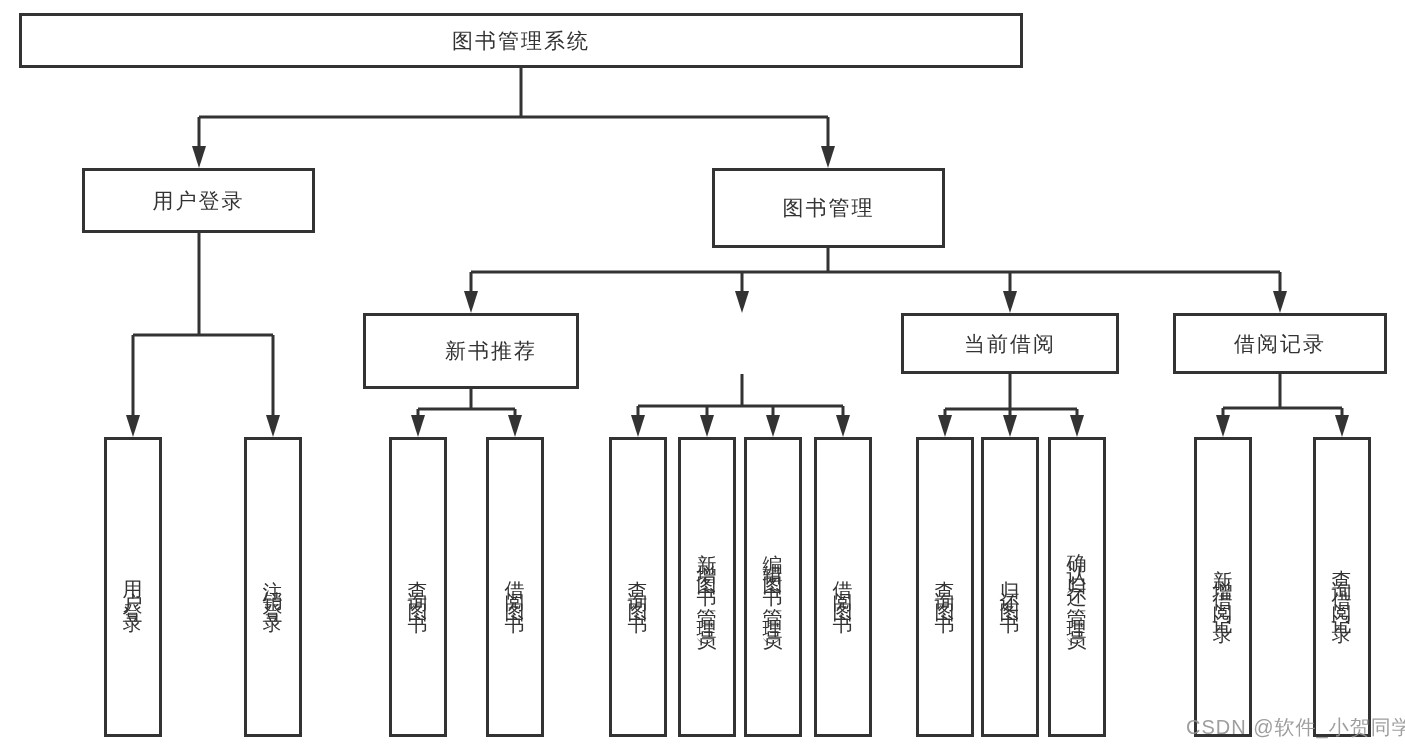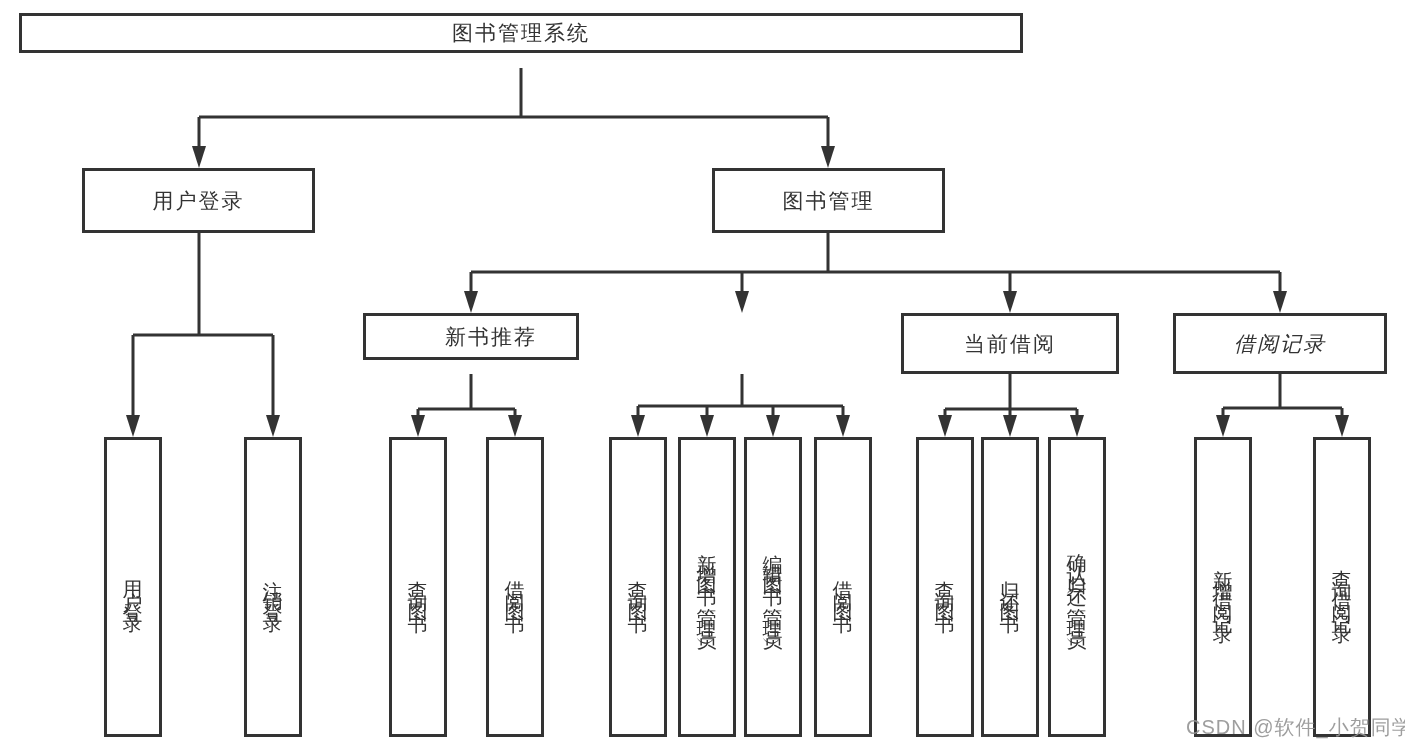--- a/index.html
+++ b/index.html
@@ -82,38 +82,38 @@
       <polygon points="766,415 780,415 773,437"></polygon>
       <polygon points="836,415 850,415 843,437"></polygon>
       <polygon points="938,415 952,415 945,437"></polygon>
       <polygon points="1003,415 1017,415 1010,437"></polygon>
       <polygon points="1070,415 1084,415 1077,437"></polygon>
       <polygon points="1216,415 1230,415 1223,437"></polygon>
       <polygon points="1335,415 1349,415 1342,437"></polygon>
     </g>
   </svg>
 
-  <div class="node h-node" style="left:19px;top:13px;width:1004px;height:40px;">
+  <div class="node h-node" style="left:19px;top:13px;width:1004px;height:55px;">
     <span>图书管理系统</span>
   </div>
 
   <div class="node h-node" style="left:82px;top:168px;width:233px;height:65px;">
     <span>用户登录</span>
   </div>
-  <div class="node h-node" style="left:712px;top:168px;width:233px;height:65px;">
+  <div class="node h-node" style="left:712px;top:168px;width:233px;height:80px;">
     <span>图书管理</span>
   </div>
 
-  <div class="node h-node" style="left:363px;top:313px;width:216px;height:47px;padding-left:40px;">
+  <div class="node h-node" style="left:363px;top:313px;width:216px;height:76px;padding-left:40px;">
     <span>新书推荐</span>
   </div>
   <div class="node h-node" style="left:901px;top:313px;width:218px;height:61px;justify-content:center;">
     <span>当前借阅</span>
   </div>
-  <div class="node h-node" style="left:1173px;top:313px;width:214px;height:61px;font-style:italic;">
+  <div class="node h-node" style="left:1173px;top:313px;width:214px;height:61px;">
     <span>借阅记录</span>
   </div>
 
   <div class="node v-node" style="left:104px;top:437px;width:58px;height:300px;">
     <span>用户登录</span>
   </div>
   <div class="node v-node" style="left:244px;top:437px;width:58px;height:300px;">
     <span>注销登录</span>
   </div>
 

